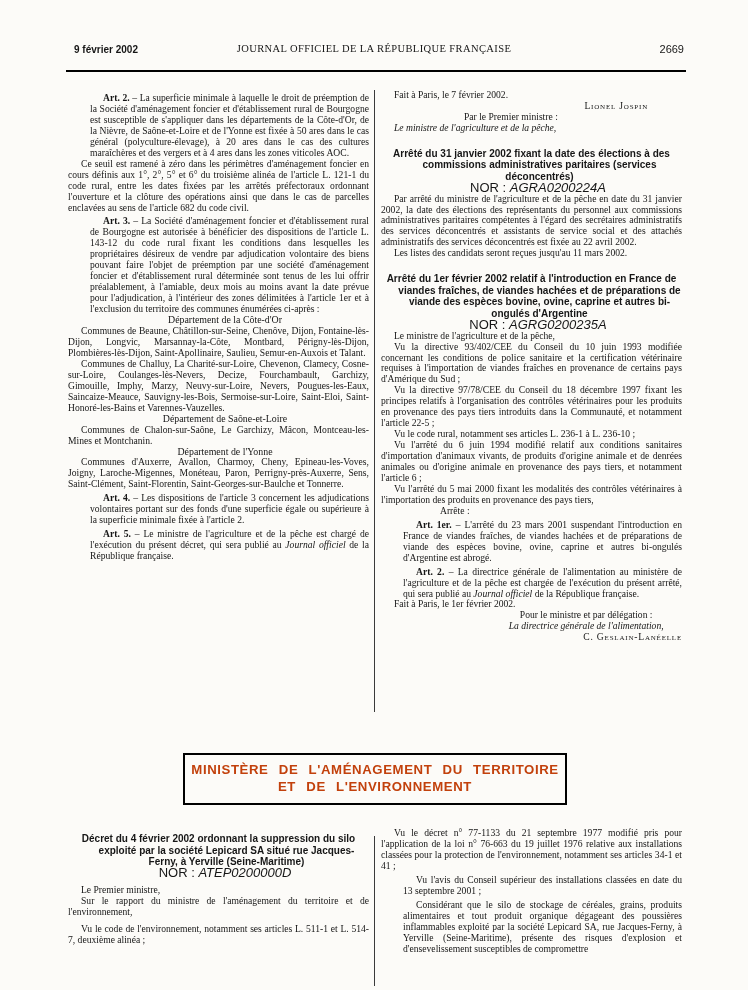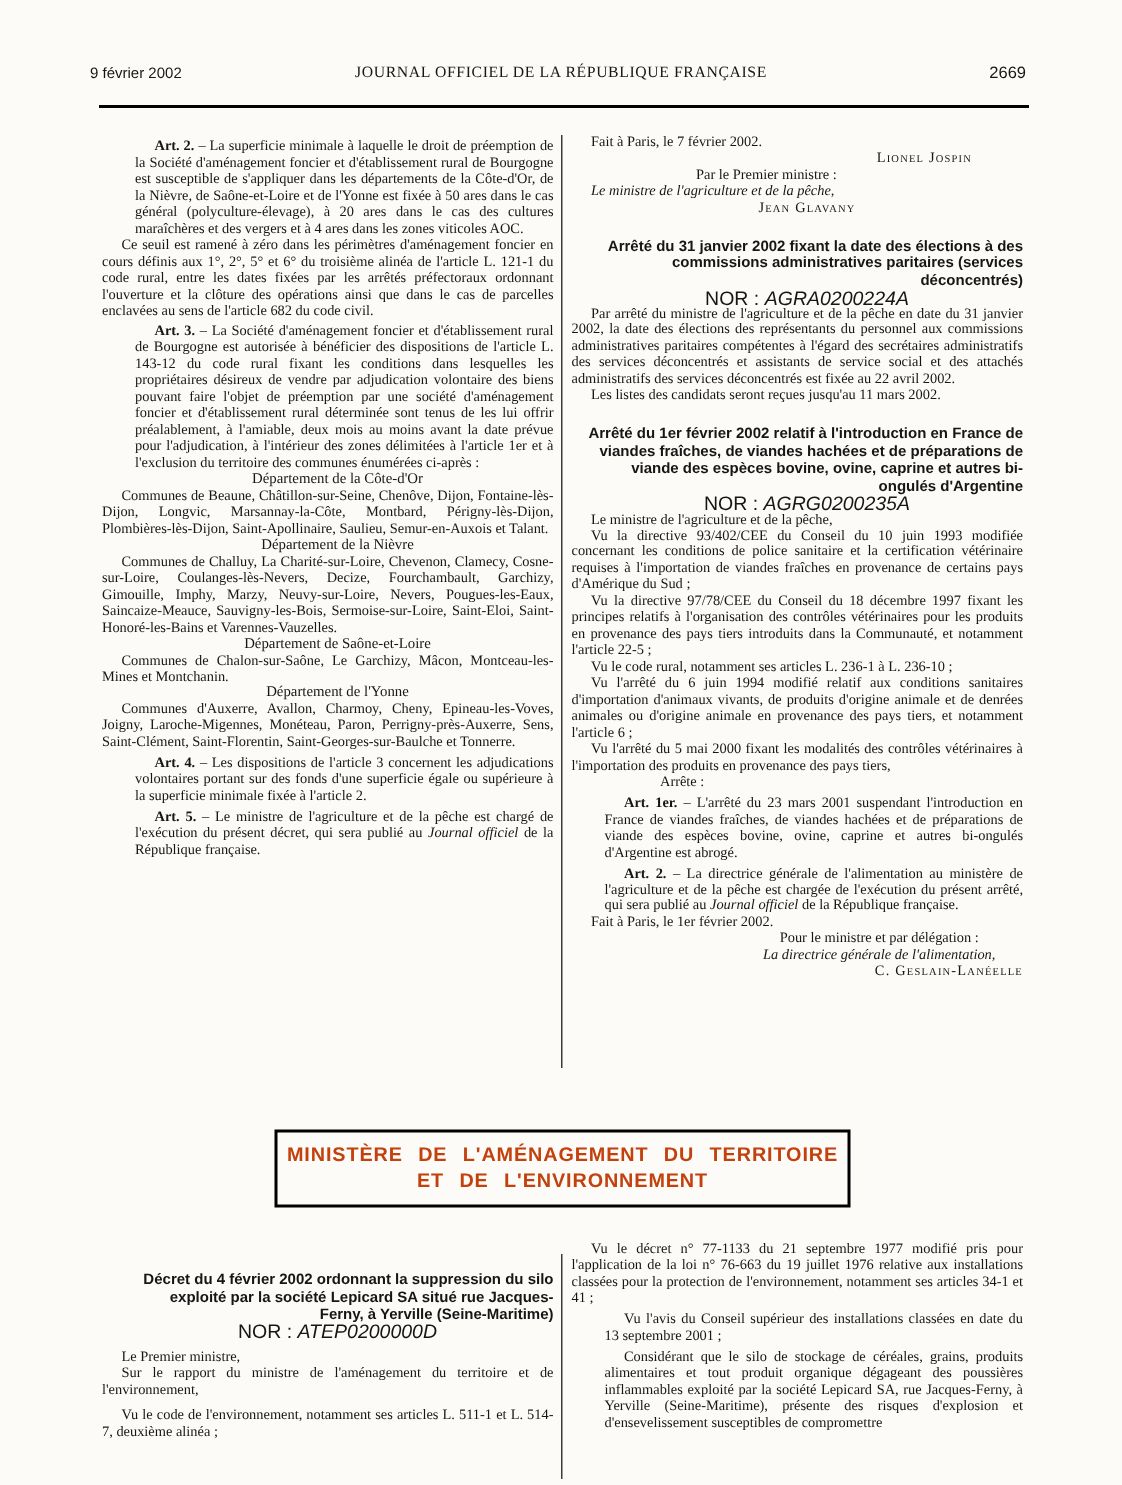--- a/index.html
+++ b/index.html
@@ -2,21 +2,21 @@
 <html><head>
 <meta charset="utf-8">
 <style>
   html,body{margin:0;padding:0;}
   body{
     width:748px;height:990px;position:relative;overflow:hidden;
     background:#fcfbf8;color:#161616;
     font-family:"Liberation Serif", "DejaVu Serif", serif;
   }
   
-  .hdr-date{position:absolute;left:60px;top:44px;font-family:"Liberation Sans",sans-serif;font-size:10px;}
+  .hdr-date{position:absolute;left:74px;top:44px;font-family:"Liberation Sans",sans-serif;font-size:10px;font-weight:bold;}
   .hdr-title{position:absolute;left:120px;right:120px;top:43px;text-align:center;
     font-family:Liberation Serif, serif;font-size:10.5px;letter-spacing:.4px;}
   .hdr-page{position:absolute;right:64px;top:43px;font-family:"Liberation Sans",sans-serif;font-size:11px;}
   .hdr-rule{position:absolute;left:66px;right:62px;top:70px;height:2px;background:#000;
     box-shadow:0 3px 0 -2px #555;}
   
   .col{position:absolute;width:301px;font-size:9.6px;line-height:10.95px;text-align:justify;}
   #colLT{left:68px;top:90px;}
   #colRT{left:381px;top:90px;}
   #colLB{left:68px;top:832px;}
@@ -24,21 +24,21 @@
   .vdiv{position:absolute;left:374px;width:1px;background:#3a3a3a;}
   #vdivTop{top:90px;height:622px;}
   #vdivBot{top:836px;height:150px;}
   .col p{margin:0;text-indent:13px;}
   p.art{margin-top:3px;margin-left:22px;}
   b.artlbl{font-weight:bold;}
   .dept-head{text-align:center;text-indent:0;font-size:9.9px;margin:8px 0 6px;}
   .it{font-style:italic;}
   
   .act-head{font-family:"Liberation Sans",sans-serif;font-weight:bold;font-size:10px;line-height:11.6px;
-    text-align:right;text-indent:0;padding-left:16px;margin:14px 0 0;}
+    text-align:center;text-indent:0;padding-left:16px;margin:14px 0 0;}
   .act-head>span{display:block;text-indent:-16px;}
   .nor{font-family:"Liberation Sans",sans-serif;font-size:13px;text-align:center;text-indent:0;margin:7px 0 8px;}
   .nor .val{font-style:italic;}
   
   .sig-fait{text-indent:13px;margin-top:5px;}
   .sig-jospin{text-indent:0;text-align:center;padding-left:52%;margin:5px 0 2px;
     font-variant:small-caps;letter-spacing:.8px;}
   .sig-par{text-indent:0;text-align:center;padding-right:18%;margin:3px 0 1px;}
   .sig-mintitle{font-style:italic;text-indent:0;margin:1px 0;}
   .sig-glavany{text-indent:0;text-align:center;margin:1px 0 2px;font-variant:small-caps;letter-spacing:.8px;}
@@ -65,39 +65,37 @@
 <div class="vdiv" id="vdivBot"></div>
 
 <div class="col" id="colLT">
   <p class="art"><b class="artlbl">Art. 2.</b> <span>– La superficie minimale à laquelle le droit de préemption de la Société d'aménagement foncier et d'établissement rural de Bourgogne est susceptible de s'appliquer dans les départements de la Côte-d'Or, de la Nièvre, de Saône-et-Loire et de l'Yonne est fixée à 50 ares dans le cas général (polyculture-élevage), à 20 ares dans le cas des cultures maraîchères et des vergers et à 4 ares dans les zones viticoles AOC.</span></p>
   <p>Ce seuil est ramené à zéro dans les périmètres d'aménagement foncier en cours définis aux 1°, 2°, 5° et 6° du troisième alinéa de l'article L. 121-1 du code rural, entre les dates fixées par les arrêtés préfectoraux ordonnant l'ouverture et la clôture des opérations ainsi que dans le cas de parcelles enclavées au sens de l'article 682 du code civil.</p>
   <p class="art"><b class="artlbl">Art. 3.</b> <span>– La Société d'aménagement foncier et d'établissement rural de Bourgogne est autorisée à bénéficier des dispositions de l'article L. 143-12 du code rural fixant les conditions dans lesquelles les propriétaires désireux de vendre par adjudication volontaire des biens pouvant faire l'objet de préemption par une société d'aménagement foncier et d'établissement rural déterminée sont tenus de les lui offrir préalablement, à l'amiable, deux mois au moins avant la date prévue pour l'adjudication, à l'intérieur des zones délimitées à l'article 1er et à l'exclusion du territoire des communes énumérées ci-après :</span></p>
 
   <p class="dept-head">Département de la Côte-d'Or</p>
   <p>Communes de Beaune, Châtillon-sur-Seine, Chenôve, Dijon, Fontaine-lès-Dijon, Longvic, Marsannay-la-Côte, Montbard, Périgny-lès-Dijon, Plombières-lès-Dijon, Saint-Apollinaire, Saulieu, Semur-en-Auxois et Talant.</p>
 
-  <p class="dept-head">Département de la Nièvre</p>
   <p>Communes de Challuy, La Charité-sur-Loire, Chevenon, Clamecy, Cosne-sur-Loire, Coulanges-lès-Nevers, Decize, Fourchambault, Garchizy, Gimouille, Imphy, Marzy, Neuvy-sur-Loire, Nevers, Pougues-les-Eaux, Saincaize-Meauce, Sauvigny-les-Bois, Sermoise-sur-Loire, Saint-Eloi, Saint-Honoré-les-Bains et Varennes-Vauzelles.</p>
 
   <p class="dept-head">Département de Saône-et-Loire</p>
   <p>Communes de Chalon-sur-Saône, Le Garchizy, Mâcon, Montceau-les-Mines et Montchanin.</p>
 
   <p class="dept-head">Département de l'Yonne</p>
   <p>Communes d'Auxerre, Avallon, Charmoy, Cheny, Epineau-les-Voves, Joigny, Laroche-Migennes, Monéteau, Paron, Perrigny-près-Auxerre, Sens, Saint-Clément, Saint-Florentin, Saint-Georges-sur-Baulche et Tonnerre.</p>
 
   <p class="art"><b class="artlbl">Art. 4.</b> <span>– Les dispositions de l'article 3 concernent les adjudications volontaires portant sur des fonds d'une superficie égale ou supérieure à la superficie minimale fixée à l'article 2.</span></p>
   <p class="art"><b class="artlbl">Art. 5.</b> <span>– Le ministre de l'agriculture et de la pêche est chargé de l'exécution du présent décret, qui sera publié au </span><span class="it">Journal officiel</span><span> de la République française.</span></p>
 </div>
 
 <div class="col" id="colRT">
   <p class="sig-fait">Fait à Paris, le 7 février 2002.</p>
   <p class="sig-jospin">Lionel Jospin</p>
   <p class="sig-par">Par le Premier ministre :</p>
   <p class="sig-mintitle">Le ministre de l'agriculture et de la pêche,</p>
-  <p class="sig-glavany">Jean Glavany</p>
 
   <div class="act-head">
       <span>Arrêté du 31 janvier 2002 fixant la date des élections à des commissions administratives paritaires (services déconcentrés)</span>
     </div>
   <p class="nor"><span>NOR :</span> <span class="val">AGRA0200224A</span></p>
   <p>Par arrêté du ministre de l'agriculture et de la pêche en date du 31 janvier 2002, la date des élections des représentants du personnel aux commissions administratives paritaires compétentes à l'égard des secrétaires administratifs des services déconcentrés et assistants de service social et des attachés administratifs des services déconcentrés est fixée au 22 avril 2002.</p>
   <p>Les listes des candidats seront reçues jusqu'au 11 mars 2002.</p>
 
   <div class="act-head">
       <span>Arrêté du 1er février 2002 relatif à l'introduction en France de viandes fraîches, de viandes hachées et de préparations de viande des espèces bovine, ovine, caprine et autres bi-ongulés d'Argentine</span>
@@ -117,21 +115,21 @@
   <p class="sig-dirtitle">La directrice générale de l'alimentation,</p>
   <p class="sig-dirname">C. Geslain-Lanéelle</p>
 </div>
 
 <div class="ministry-box">
   <div>MINISTÈRE DE L'AMÉNAGEMENT DU TERRITOIRE</div>
   <div>ET DE L'ENVIRONNEMENT</div>
 </div>
 
 <div class="col" id="colLB">
-  <div class="act-head" style="margin-top:16px">
+  <div class="act-head" style="margin-top:1px">
       <span>Décret du 4 février 2002 ordonnant la suppression du silo exploité par la société Lepicard SA situé rue Jacques-Ferny, à Yerville (Seine-Maritime)</span>
     </div>
   <p class="nor"><span>NOR :</span> <span class="val">ATEP0200000D</span></p>
   <div class="gap6"></div>
   <p>Le Premier ministre,</p>
   <p>Sur le rapport du ministre de l'aménagement du territoire et de l'environnement,</p>
   <div class="gap6"></div>
   <p>Vu le code de l'environnement, notamment ses articles L. 511-1 et L. 514-7, deuxième alinéa ;</p>
 </div>
 

